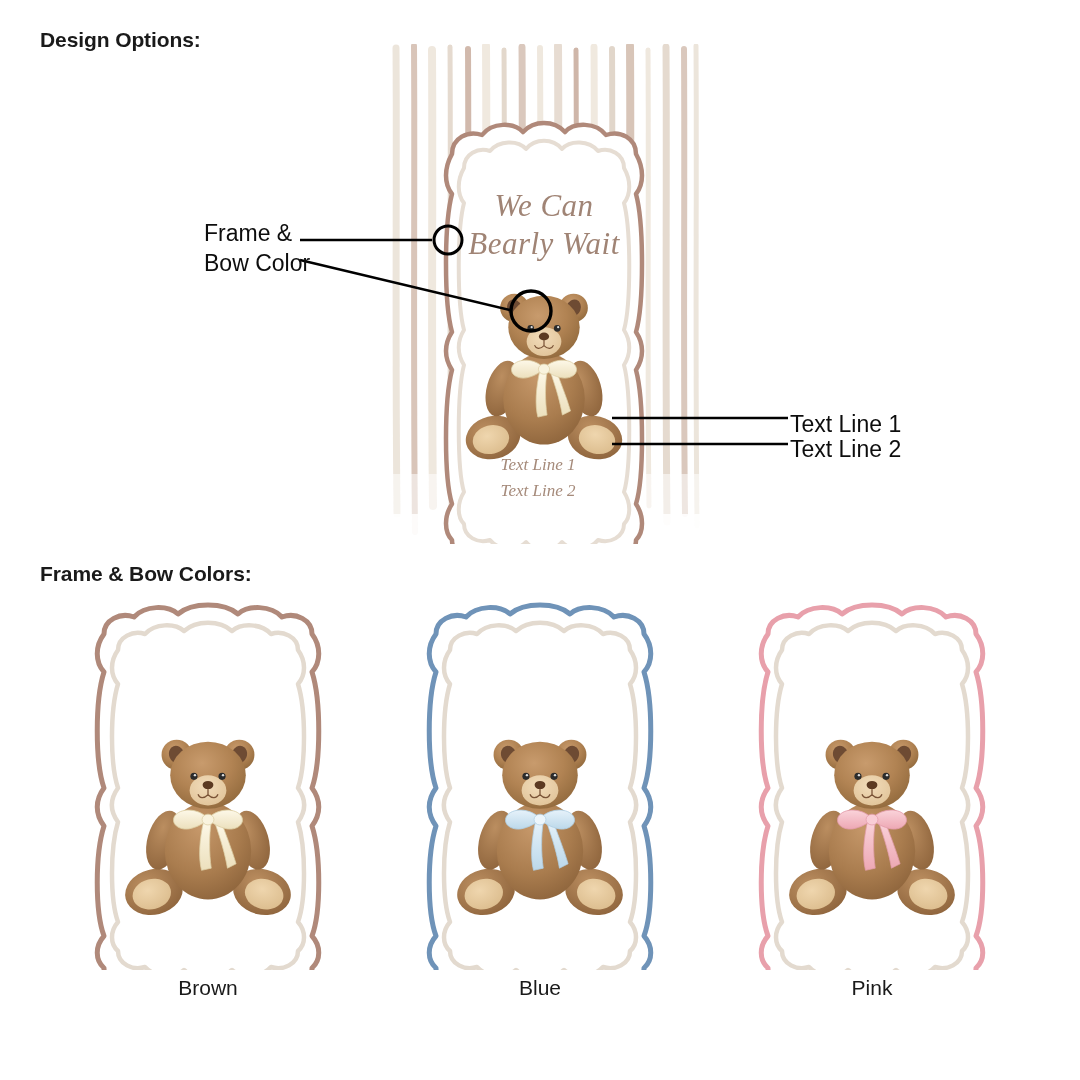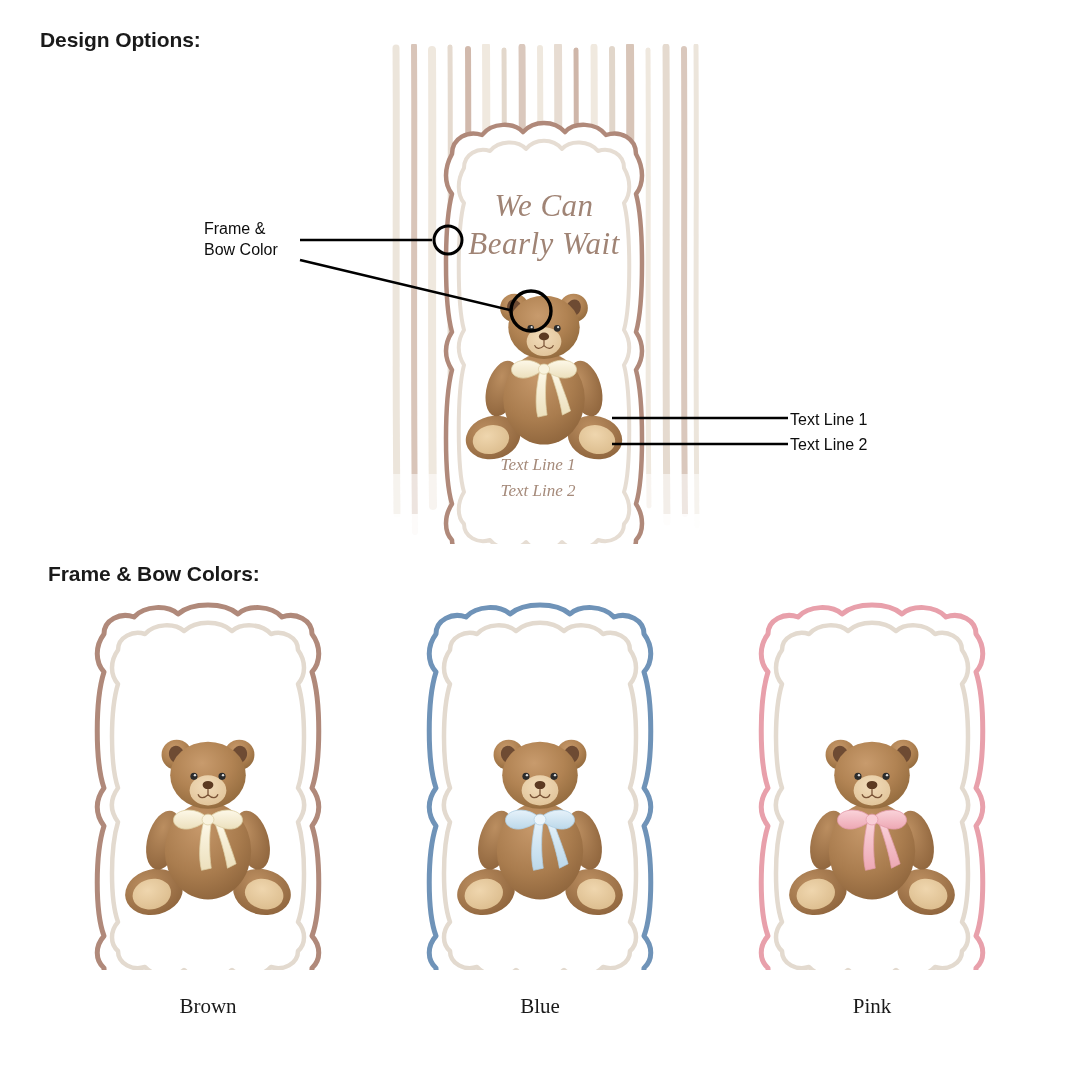--- a/index.html
+++ b/index.html
@@ -14,35 +14,35 @@
   .section-heading {
     position: absolute;
     font-family: "Liberation Sans", sans-serif;
     font-weight: bold;
     font-size: 21px;
     color: #1a1a1a;
     letter-spacing: -0.1px;
     white-space: nowrap;
   }
   #heading-design   { left: 40px; top: 28px; }
-  #heading-colors   { left: 40px; top: 562px; margin-left: 8px; }
+  #heading-colors   { left: 40px; top: 562px; }
 
   
   #design-panel {
     position: absolute;
     left: 388px; top: 44px;
     width: 312px; height: 500px;
   }
   #design-panel svg { display: block; }
 
   
   .callout-label {
     position: absolute;
     font-family: "Liberation Sans", sans-serif;
-    font-size: 16px;
+    font-size: 23px;
     color: #0d0d0d;
     line-height: 1.32;
     white-space: pre;
   }
   #label-frame-bow { left: 204px; top: 218px; }
   #label-text-1 { left: 790px; top: 409px; }
   #label-text-2 { left: 790px; top: 434px; }
 
   #annot-layer {
     position: absolute; left: 0; top: 0;
@@ -56,22 +56,22 @@
     left: 0; top: 598px;
     width: 1080px; height: 440px;
     display: flex;
     justify-content: center;
     gap: 44px;
   }
   .swatch { width: 288px; display: flex; flex-direction: column; align-items: center; }
   .swatch-art { width: 252px; height: 372px; }
   .swatch-art svg { display: block; }
   .swatch-label {
-    margin-top: 24px;
-    font-family: Liberation Serif, serif;
+    margin-top: 6px;
+    font-family: Liberation Sans, sans-serif;
     font-size: 21px;
     color: #1a1a1a;
   }
 </style>
 </head>
 <body>
 
 <div id="stage">
 
   <div class="section-heading" id="heading-design">Design Options:</div>

